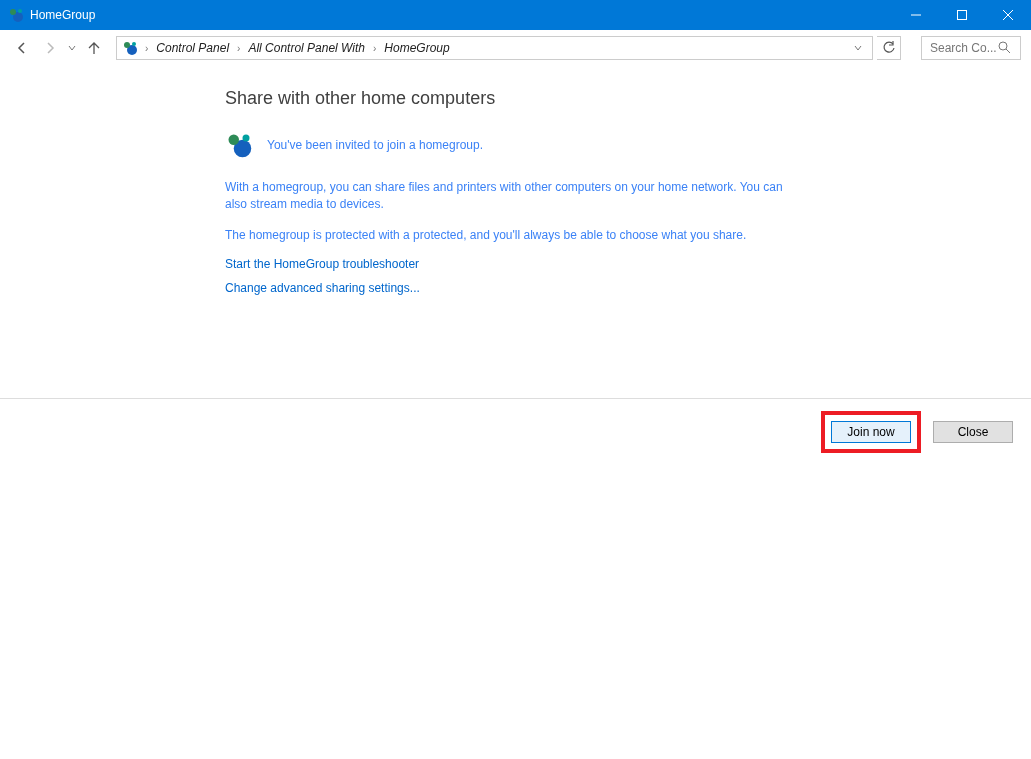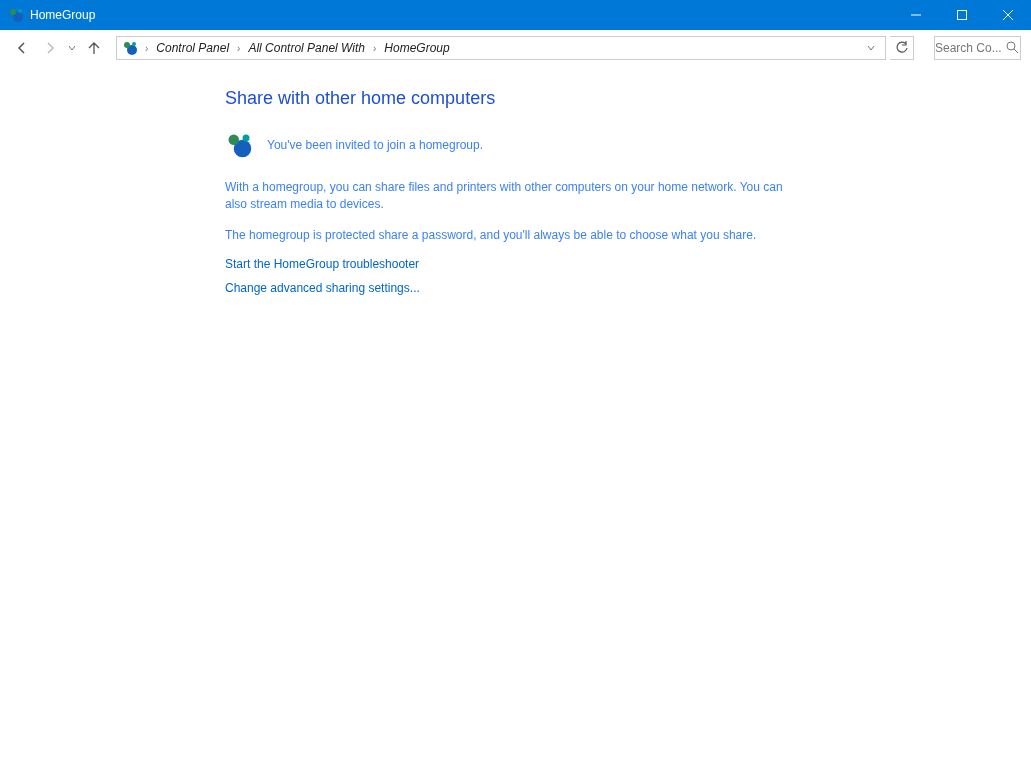--- a/index.html
+++ b/index.html
@@ -17,28 +17,28 @@
   .toolbar { height: 36px; display: flex; align-items: center; gap: 4px; padding: 0 10px; }
   .navarrow { width: 24px; height: 24px; display: flex; align-items: center; justify-content: center; color: #555; }
   .navarrow.disabled { color: #bbb; }
   .chev-down { width: 12px; display:flex; align-items:center; justify-content:center; color:#777; }
   .addrbar { flex: 1 1 auto; height: 24px; border: 1px solid #ccc; display: flex; align-items: center; padding: 0 4px; font-size: 12px; color: #222; gap: 4px; margin-left: 6px; }
   .addrbar .hg-small { width: 18px; height: 18px; display:inline-flex; align-items:center; justify-content:center;}
   .addrbar .crumb { padding: 0 2px; white-space: nowrap; font-style: italic; }
   .addrbar .chev { color:#777; padding:0 2px; font-size:10px;}
   .refresh { width: 24px; height: 24px; border:1px solid #ccc; border-left:none; display:flex;align-items:center;justify-content:center;color:#555;}
   .hist-drop { width:20px; display:flex;align-items:center;justify-content:center;color:#777;}
-  .searchbox { width: 87px; height: 24px; border:1px solid #ccc; margin-left: 16px; display:flex; align-items:center; padding:0 0; font-size:12px; color:#777; }
+  .searchbox { width: 100px; height: 24px; border:1px solid #ccc; margin-left: 16px; display:flex; align-items:center; padding:0 8px; font-size:12px; color:#777; }
   .searchbox .ph { flex:1; white-space:nowrap; overflow:hidden; text-overflow:ellipsis; }
   .searchbox .mag { width:14px;height:14px; }
 
   
   .content { position:absolute; left:0; right:0; top:66px; bottom:0; }
   .inner { padding: 22px 0 0 225px; width: 805px; }
-  h1.heading { font-size: 18px; font-weight: 400; color: #1d4ed8; margin-bottom: 22px; }
+  h1.heading { font-size: 18px; font-weight: 400; color: #404040; margin-bottom: 22px; }
   .invite-row { display:flex; align-items:center; gap: 14px; margin-bottom: 20px; }
   .invite-row .hg-big { width:28px; height:28px; }
   .body-text { font-size: 12px; color:#3b82f6; line-height: 1.4; margin-bottom: 14px; max-width: 560px; }
   .linkrow { font-size: 12px; margin-bottom: 10px; }
   .linkrow a { color:#0066cc; text-decoration:none; cursor:default; }
 
   
   .footer { position:absolute; left:0; right:0; top: 332px; border-top:1px solid #ddd; padding: 12px 18px 10px 0; display:flex; justify-content:flex-end; gap: 12px; align-items:flex-start;}
   .btn { width: 80px; height: 22px; font-size: 12px; background:#e1e1e1; border:1px solid #adadad; display:flex; align-items:center; justify-content:center; cursor:default; }
   .btn.primary { border:1px solid #0078d7; background:#e5f1fb; }
@@ -150,23 +150,29 @@
         <svg class="hg-svg" width="28" height="28" viewBox="0 0 16 16">
           <circle class="big" cx="10" cy="10" r="5"></circle>
           <circle class="med" cx="5" cy="5" r="3"></circle>
           <circle class="sml" cx="12" cy="4" r="2"></circle>
         </svg>
       </span>
       <span class="body-text" style="margin:0">You've been invited to join a homegroup.</span>
     </div>
 
     <p class="body-text">With a homegroup, you can share files and printers with other computers on your home network. You can also stream media to devices.</p>
-    <p class="body-text">The homegroup is protected share a password, and you'll always be able to choose what you share.</p>
+    <p class="body-text">The homegroup is protected with a protected, and you'll always be able to choose what you share.</p>
 
     <div class="linkrow">
       <a>Start the HomeGroup troubleshooter</a>
     </div>
     <div class="linkrow">
       <a>Change advanced sharing settings...</a>
     </div>
   </div>
 
+  <div class="footer">
+    <div class="highlight-box">
+      <div class="btn primary">Join now</div>
+    </div>
+    <div class="btn" style="margin-top:10px">Close</div>
+  </div>
 </div>
 
 </body></html>

